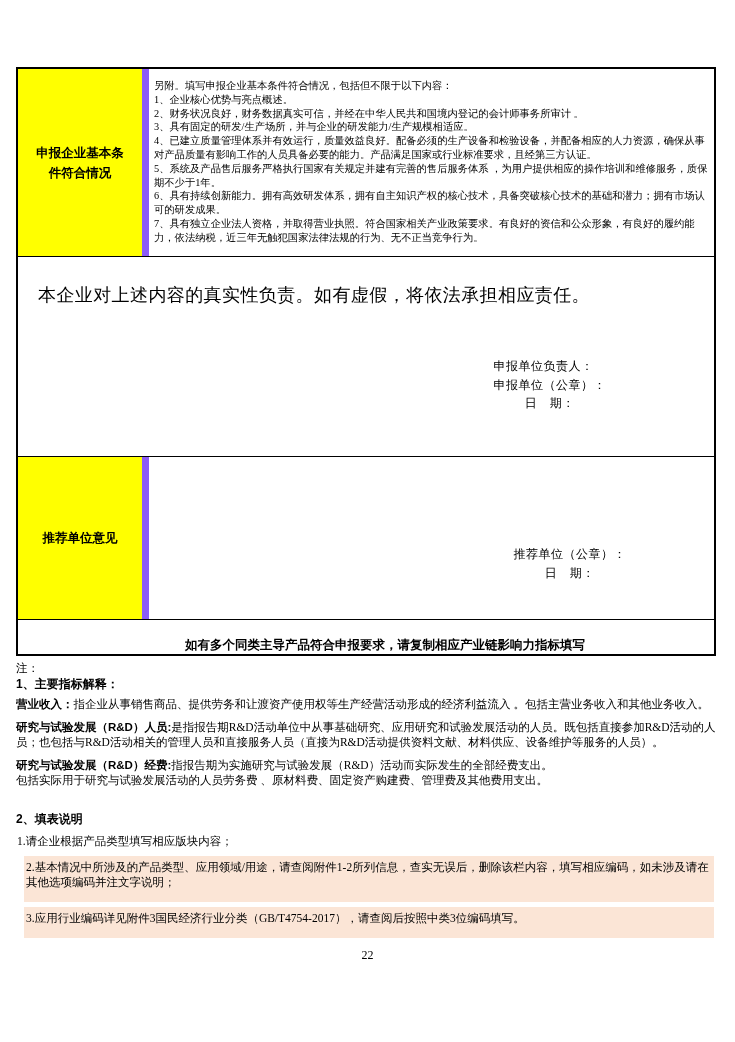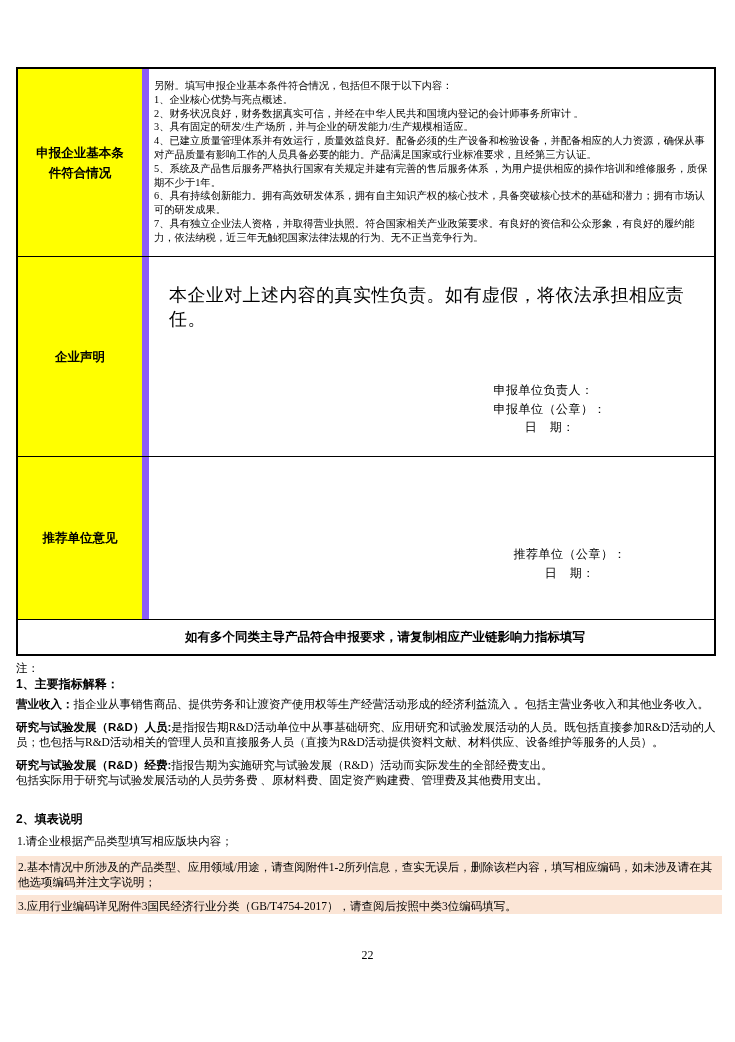--- a/index.html
+++ b/index.html
@@ -36,42 +36,42 @@
   .sig-block{
     width:fit-content;margin-left:auto;
     font-size:12px;line-height:18.5px;letter-spacing:.5px;
   }
   .sig-block div:last-child{text-align:center;}
   .row-declaration .sig-block{margin-top:50px;margin-right:108px;}
 
   .row-recommend{height:163px;}
   .row-recommend .sig-block{margin-top:88px;margin-right:88px;}
 
-  .row-footnote{height:34px;align-items:center;justify-content:center;display:flex;margin-left:38px;}
+  .row-footnote{height:34px;align-items:flex-end;justify-content:center;display:flex;margin-left:38px;}
   .footer-note{
     font-weight:bold;font-size:12.5px;text-align:center;width:100%;
     font-family:"Liberation Sans","DejaVu Sans",sans-serif;
   }
 
   
   .notes{position:absolute;left:16px;top:661px;width:706px;font-size:11.5px;line-height:15px;}
   .note-label{margin:0 0 1px 0;}
   .note-heading{
     font-weight:bold;font-size:12px;margin:1px 0 5px 0;
     font-family:"Liberation Sans","DejaVu Sans",sans-serif;
   }
   .term{margin:0 0 8px 0;}
   .term b{
     font-family:"Liberation Sans","DejaVu Sans",sans-serif;
     font-size:11.5px;
   }
   .term span{white-space:pre-line;font-family:Liberation Serif, serif;}
   .section2{margin-top:24px;}
   .instr{margin:3px 0;padding:2px 2px 2px 1px;}
-  .instr.hl{background:#FBE5D6;padding:4px 4px 0 2px;margin:5px 0;}
+  .instr.hl{background:#FBE5D6;padding:4px 4px 12px 2px;margin:5px 8px;}
 
   .page-number{
     position:absolute;top:948px;left:0;width:735px;text-align:center;
     font-size:12px;
   }
 </style>
 </head>
 <body>
 
 <div class="page">
@@ -88,21 +88,20 @@
             <div>3、具有固定的研发/生产场所，并与企业的研发能力/生产规模相适应。</div>
             <div>4、已建立质量管理体系并有效运行，质量效益良好。配备必须的生产设备和检验设备，并配备相应的人力资源，确保从事对产品质量有影响工作的人员具备必要的能力。产品满足国家或行业标准要求，且经第三方认证。</div>
             <div>5、系统及产品售后服务严格执行国家有关规定并建有完善的售后服务体系 ，为用户提供相应的操作培训和维修服务，质保期不少于1年。</div>
             <div>6、具有持续创新能力。拥有高效研发体系，拥有自主知识产权的核心技术，具备突破核心技术的基础和潜力；拥有市场认可的研发成果。</div>
             <div>7、具有独立企业法人资格，并取得营业执照。符合国家相关产业政策要求。有良好的资信和公众形象，有良好的履约能力，依法纳税，近三年无触犯国家法律法规的行为、无不正当竞争行为。</div>
           </div>
       </div>
     </div>
 
     <div class="trow row-declaration">
-      <div class="hcell">企业声明</div>
       <div class="ccell">
         <div class="declaration-text">本企业对上述内容的真实性负责。如有虚假，将依法承担相应责任。</div>
         <div class="sig-block">
             <div>申报单位负责人：</div>
             <div>申报单位（公章）：</div>
             <div>日　期：</div>
           </div>
       </div>
     </div>
 

